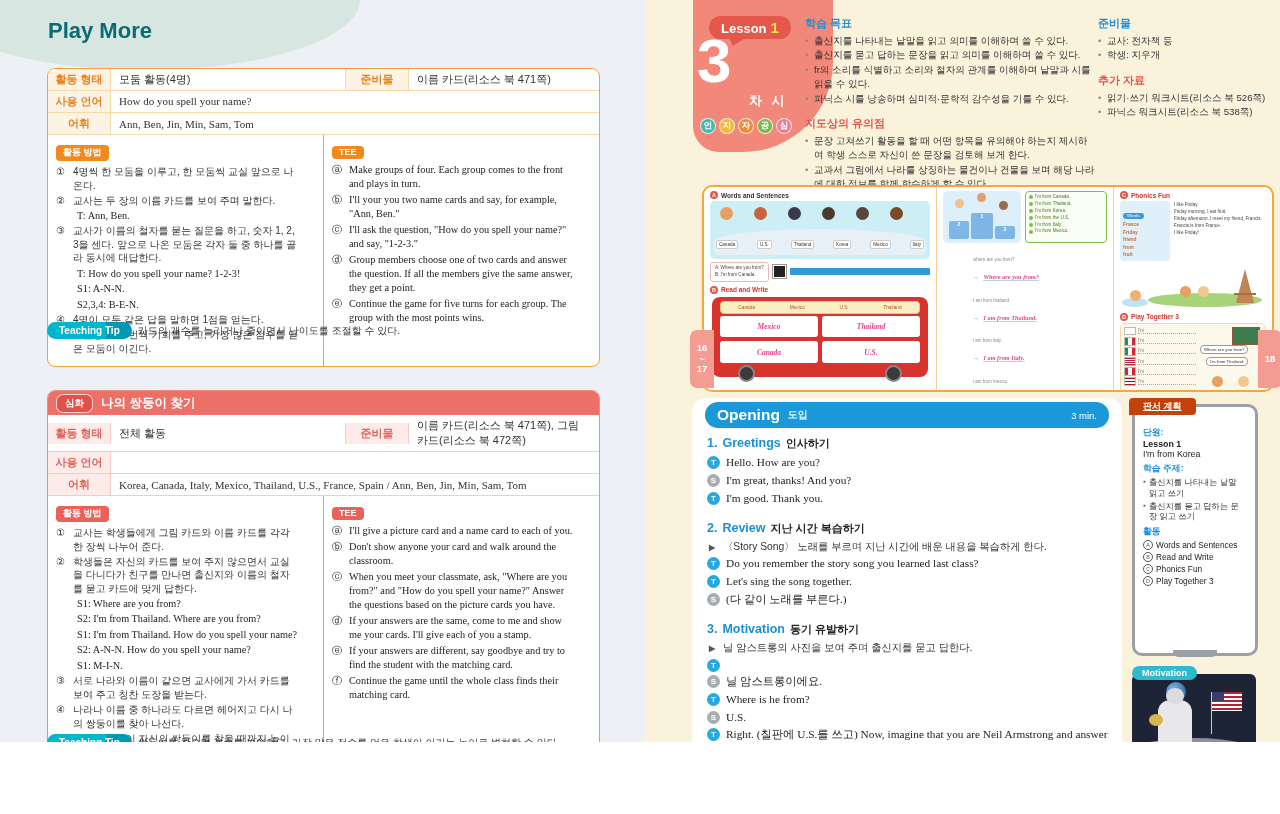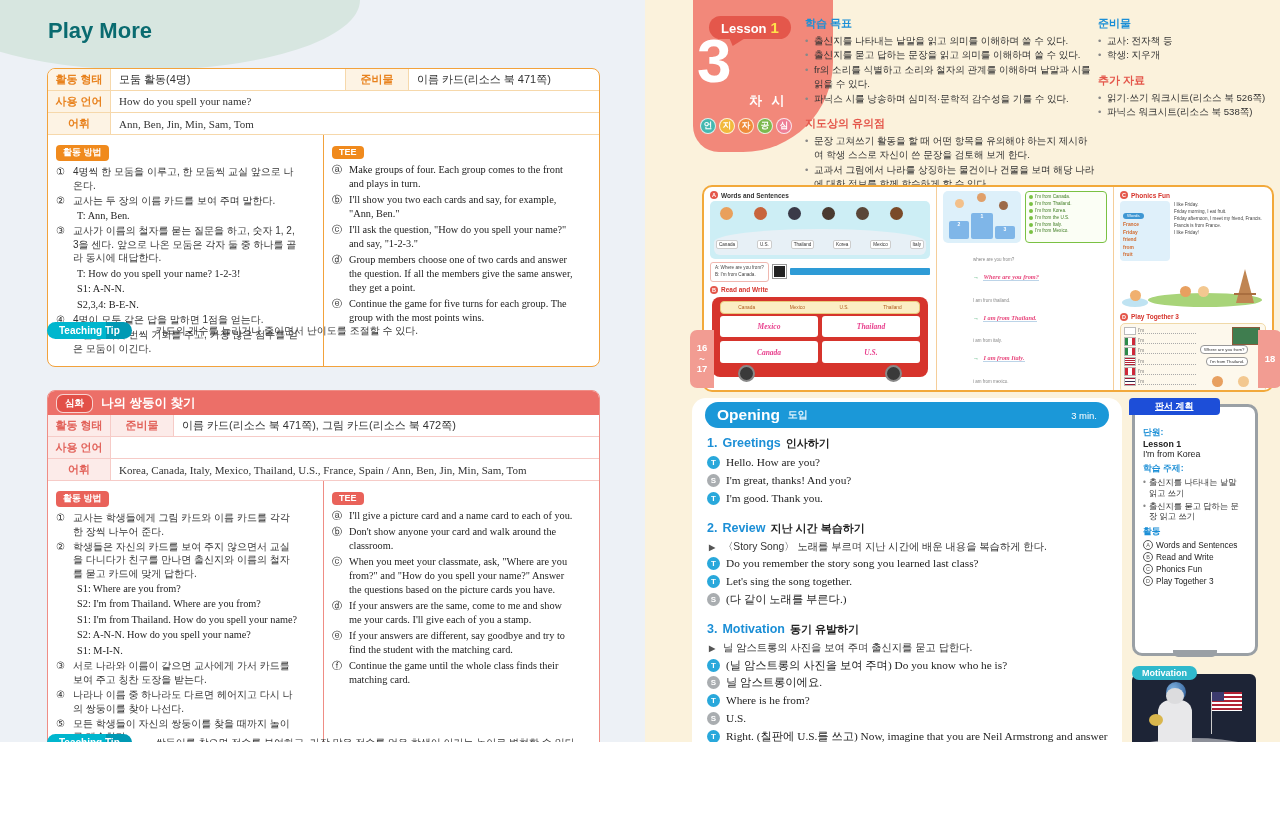--- a/index.html
+++ b/index.html
@@ -38,21 +38,21 @@
   .act-p .act-col.first{border-right:1px solid #ef8d85;}
   .mbadge{display:inline-block;border-radius:4px;color:#fff;font-size:9px;font-weight:bold;padding:1.5px 7px;margin-bottom:3px;}
   .act-o .mbadge{background:#f08a1d;}
   .act-p .mbadge{background:#e9625a;}
   .st{display:flex;gap:4px;margin:1.5px 0;font-size:10px;color:#333;line-height:1.36;}
   .st .w{flex:0 0 13px;}
   .st.dlg{margin-left:17px;font-family:"Liberation Serif",serif;font-size:10.3px;color:#222;}
   .st.dlg .w{flex:0 0 0;}
   .tee-ln{display:flex;gap:4px;margin:1.5px 0;font-family:"Liberation Serif",serif;font-size:10.3px;color:#222;line-height:1.38;}
   .tee-ln .w{flex:0 0 13px;font-family:"Liberation Sans",sans-serif;font-size:10px;}
-  .tip-row{position:absolute;left:47px;display:flex;align-items:center;gap:24px;}
+  .tip-row{position:absolute;left:47px;display:flex;align-items:center;gap:6px;}
   .tip1{top:322px;} .tip2{top:734px;}
   .tip-badge{background:linear-gradient(90deg,#00b6ce 70%,#0099b4 70%);color:#fff;font-weight:bold;font-size:10px;padding:3px 12px;border-radius:11px;white-space:nowrap;}
   .tip-text{font-size:10px;color:#333;}
   .footer-l{position:absolute;left:47px;top:776px;display:flex;align-items:baseline;gap:10px;}
   .footer-l .pg{font-size:12.5px;font-weight:bold;color:#222;}
   .footer-l .ls{font-size:9px;font-weight:bold;color:#222;}
 
   
   .page-right{position:absolute;left:645px;top:0;width:635px;height:814px;background:#fbf2dc;overflow:hidden;}
   
@@ -151,21 +151,21 @@
   .op-title .kr{color:#222;font-weight:bold;font-size:11px;}
   .op-line{display:flex;gap:6px;margin:2.5px 0;}
   .op-line .mk{flex:0 0 13px;width:13px;height:13px;border-radius:50%;background:#29a8db;color:#fff;font-size:8px;font-weight:bold;display:flex;align-items:center;justify-content:center;margin-top:1px;}
   .op-line.S .mk{background:#a9adb0;}
   .op-line.arrow .mk{background:none;color:#555;font-size:8px;flex-basis:10px;width:10px;border-radius:0;}
   .op-line .tx{font-family:"Liberation Serif",serif;font-size:11.3px;color:#222;line-height:1.35;}
   .op-line.arrow .tx{font-family:"Liberation Sans",sans-serif;font-size:10.3px;color:#333;}
 
   
   .bp-box{position:absolute;left:487px;top:404px;width:126px;height:252px;background:#fff;border:3px solid #9aa0a5;border-radius:10px;box-sizing:border-box;padding:16px 8px 8px 8px;}
-  .bp-tab{position:absolute;left:484px;top:398px;background:#1d4ed8;color:#fff;font-size:9px;font-weight:bold;padding:2px 26px;border-radius:4px 4px 4px 0;text-decoration:underline;}
+  .bp-tab{position:absolute;left:484px;top:398px;background:#c2410c;color:#fff;font-size:9px;font-weight:bold;padding:2px 14px;border-radius:4px 4px 4px 0;text-decoration:underline;}
   .bp-notch{position:absolute;left:528px;top:650px;width:44px;height:7px;background:#9aa0a5;border-radius:0 0 5px 5px;}
   .bp-lab{color:#1c8fd6;font-weight:bold;font-size:8.8px;margin-top:4px;}
   .bp-strong{font-size:8.8px;font-weight:bold;color:#222;}
   .bp-plain{font-size:8.8px;color:#222;}
   .bp-bul{display:flex;gap:3px;font-size:8.3px;color:#333;line-height:1.3;margin-top:2px;}
   .bp-bul .b{color:#888;}
   .bp-act{display:flex;gap:3px;align-items:center;font-size:8.3px;color:#222;margin-top:2px;}
   .bp-act .cl{width:8px;height:8px;border-radius:50%;border:0.5px solid #555;font-size:5.5px;display:flex;align-items:center;justify-content:center;color:#555;flex:0 0 8px;}
 
   
@@ -265,21 +265,21 @@
           <span class="mbadge">TEE</span>
           <div>
 
               <div class="tee-ln">
                 <span class="w">ⓐ</span>
                 <span class="t">Make groups of four. Each group comes to the front and plays in turn.</span>
               </div>
 
               <div class="tee-ln">
                 <span class="w">ⓑ</span>
-                <span class="t">I'll show you two each cards and say, for example, "Ann, Ben."</span>
+                <span class="t">I'll your you two name cards and say, for example, "Ann, Ben."</span>
               </div>
 
               <div class="tee-ln">
                 <span class="w">ⓒ</span>
                 <span class="t">I'll ask the question, "How do you spell your name?" and say, "1-2-3."</span>
               </div>
 
               <div class="tee-ln">
                 <span class="w">ⓓ</span>
                 <span class="t">Group members choose one of two cards and answer the question. If all the members give the same answer, they get a point.</span>
@@ -300,20 +300,21 @@
       <span class="tip-text">카드의 개수를 늘리거나 줄이면서 난이도를 조절할 수 있다.</span>
     </div>
 
     <div class="act act-p">
       <div class="act-head">
         <span class="lvl-badge">심화</span>
         <span class="act-title">나의 쌍둥이 찾기</span>
       </div>
       <div class="irow">
         <div class="ilab">활동 형태</div>
+        <div class="ival mid">전체 활동</div>
         <div class="ilab">준비물</div>
         <div class="ival">이름 카드(리소스 북 471쪽), 그림 카드(리소스 북 472쪽)</div>
       </div>
       <div class="irow">
         <div class="ilab">사용 언어</div>
         <div class="ival serif">
         </div>
       </div>
       <div class="irow">
         <div class="ilab">어휘</div>
@@ -777,21 +778,20 @@
         </div>
         <div>
 
             <div class="op-line arrow">
               <span class="mk">▶</span>
               <span class="tx">닐 암스트롱의 사진을 보여 주며 출신지를 묻고 답한다.</span>
             </div>
 
             <div class="op-line T">
               <span class="mk">T</span>
-              <span class="tx">(닐 암스트롱의 사진을 보여 주며) Do you know who he is?</span>
             </div>
 
             <div class="op-line S">
               <span class="mk">S</span>
               <span class="tx">닐 암스트롱이에요.</span>
             </div>
 
             <div class="op-line T">
               <span class="mk">T</span>
               <span class="tx">Where is he from?</span>

